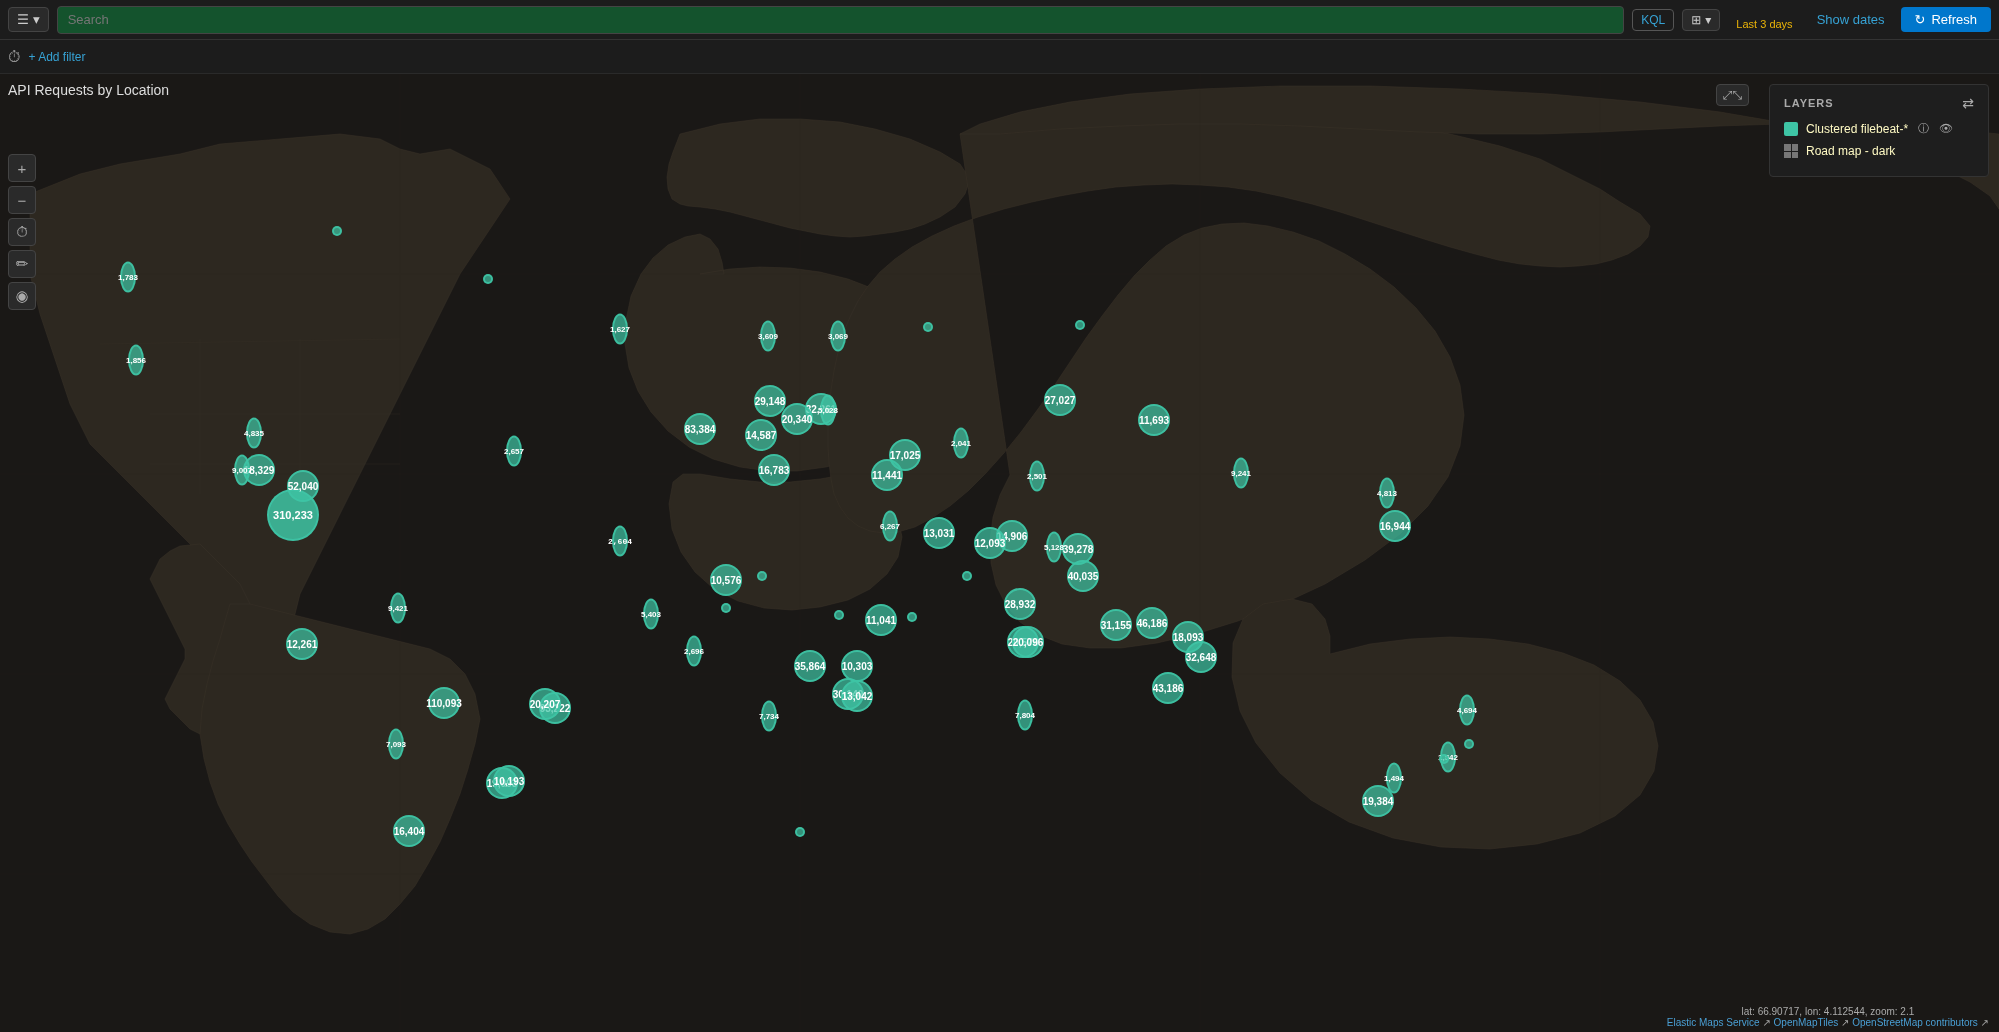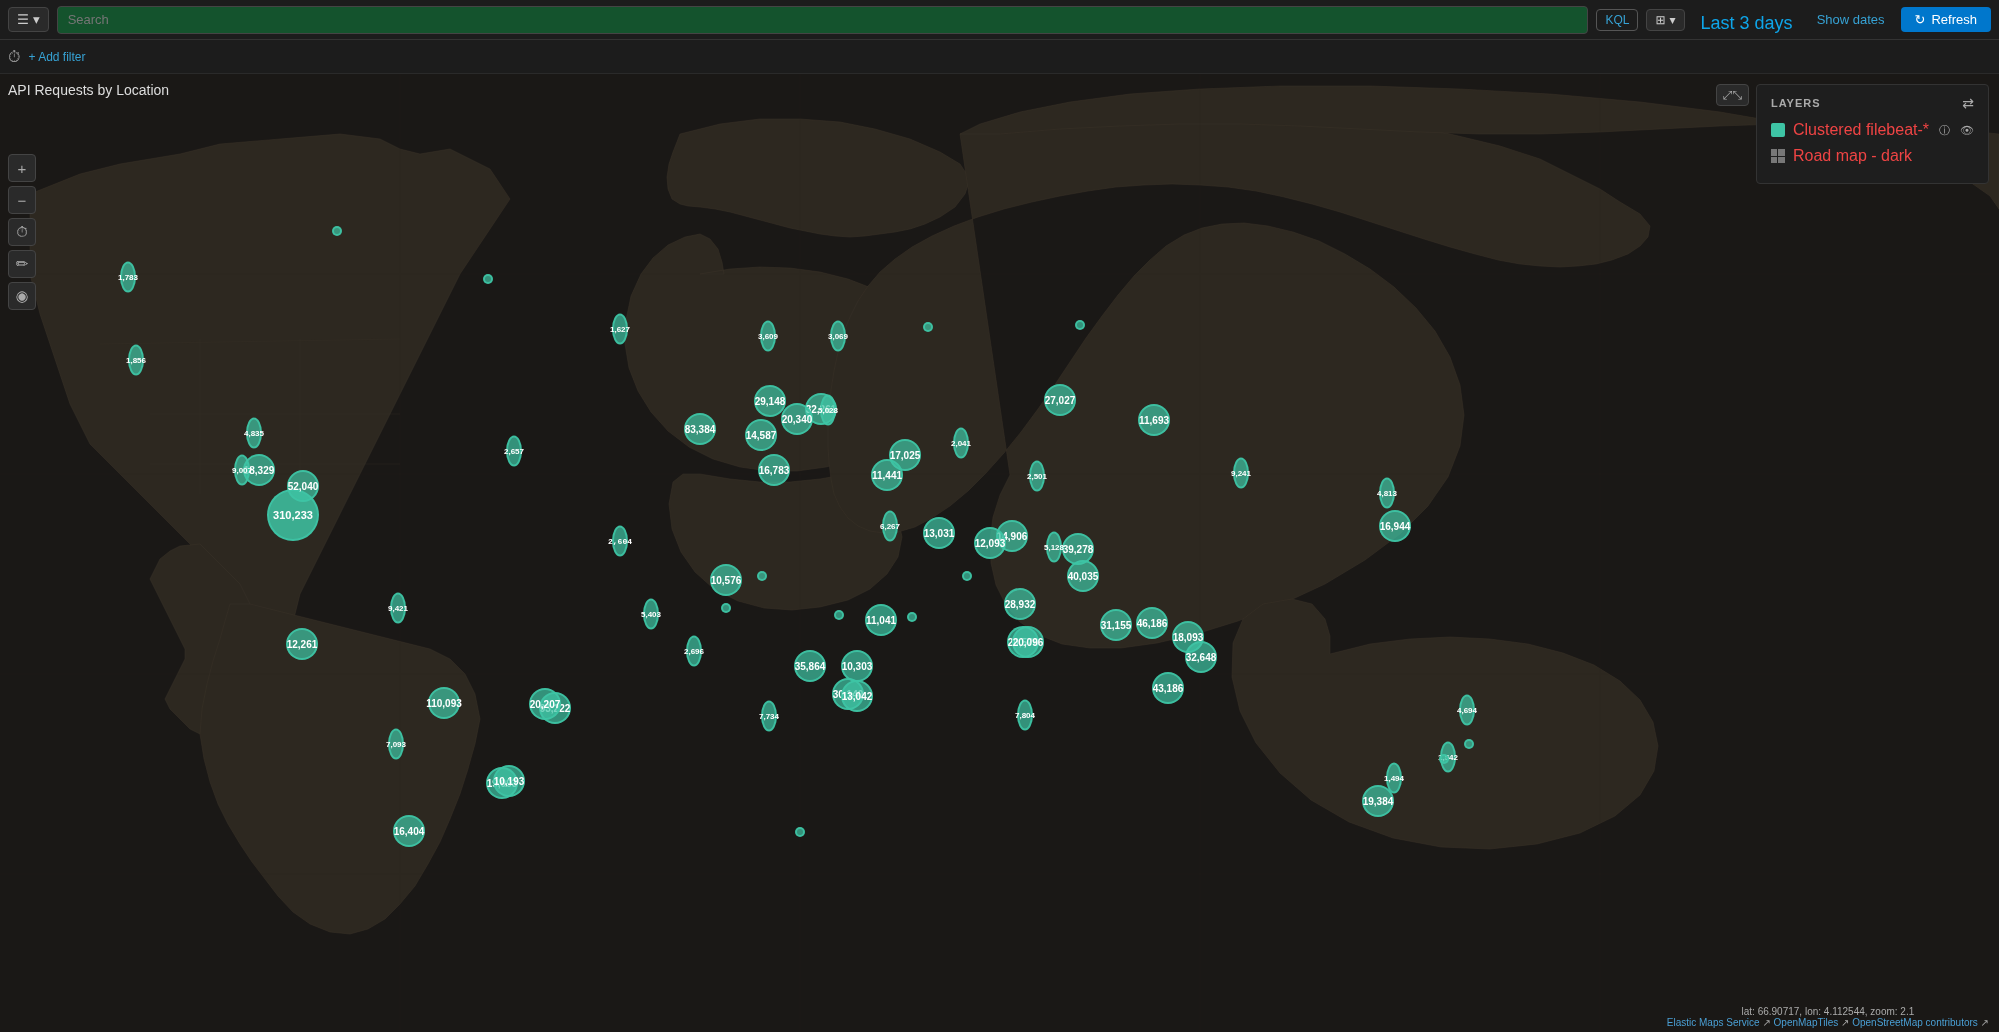--- a/index.html
+++ b/index.html
@@ -23,22 +23,22 @@
     #kql-btn {
       background: none; border: 1px solid #555; border-radius: 4px;
       color: #36a2d4; padding: 3px 8px; cursor: pointer; font-size: 12px;
     }
     #data-view-btn {
       background: #2a2a2a; border: 1px solid #444; border-radius: 4px;
       color: #ccc; padding: 3px 8px; cursor: pointer; font-size: 12px;
       display: flex; align-items: center; gap: 4px;
     }
     #time-range-btn {
-      background: none; border: none; color: #0ea5e9; cursor: pointer;
-      font-size: 18px; padding: 3px 8px; margin-top: 8px;
+      background: none; border: none; color: #eab308; cursor: pointer;
+      font-size: 11px; padding: 3px 8px; margin-top: 8px;
     }
     #show-dates-btn {
       background: none; border: none; color: #36a2d4; cursor: pointer;
       font-size: 13px; padding: 3px 8px;
     }
     #refresh-btn {
       background: #0077cc; border: none; border-radius: 4px;
       color: #fff; padding: 5px 14px; cursor: pointer; font-size: 13px;
       display: flex; align-items: center; gap: 6px;
     }
@@ -81,21 +81,21 @@
       z-index: 20; min-width: 220px;
     }
     #layers-header {
       display: flex; justify-content: space-between; align-items: center;
       margin-bottom: 10px;
     }
     #layers-title { font-size: 11px; color: #aaa; font-weight: 600; letter-spacing: 1px; }
     #layers-settings-btn { background: none; border: none; color: #aaa; cursor: pointer; font-size: 14px; }
     .layer-item { display: flex; align-items: center; gap: 8px; margin-bottom: 8px; }
     .layer-color-box { width: 14px; height: 14px; border-radius: 2px; flex-shrink: 0; }
-    .layer-label { font-size: 16px; color: #ef4444; }
+    .layer-label { font-size: 12px; color: #fef9c3; }
     .layer-info-btn { background: none; border: none; color: #aaa; cursor: pointer; font-size: 11px; margin-left: 2px; }
     .layer-grid-icon { width: 14px; height: 14px; flex-shrink: 0; display: grid; grid-template-columns: 1fr 1fr; gap: 1px; }
     .layer-grid-cell { background: #777; }
 
     
     #map-toolbar {
       position: absolute; top: 80px; left: 8px; display: flex; flex-direction: column;
       gap: 4px; z-index: 20;
     }
     .map-tool-btn {

